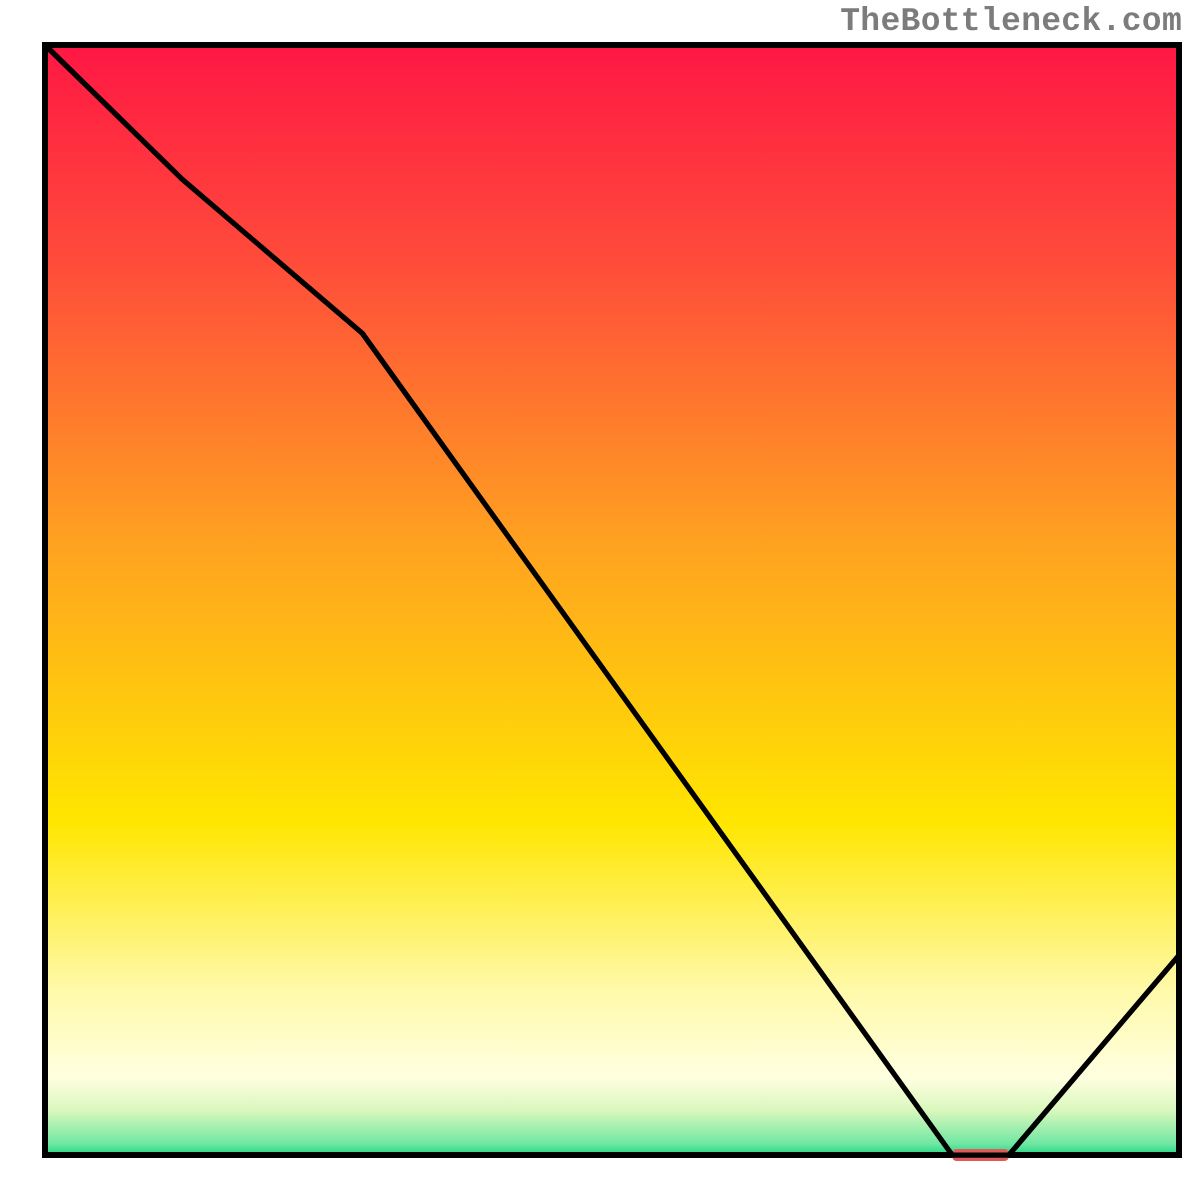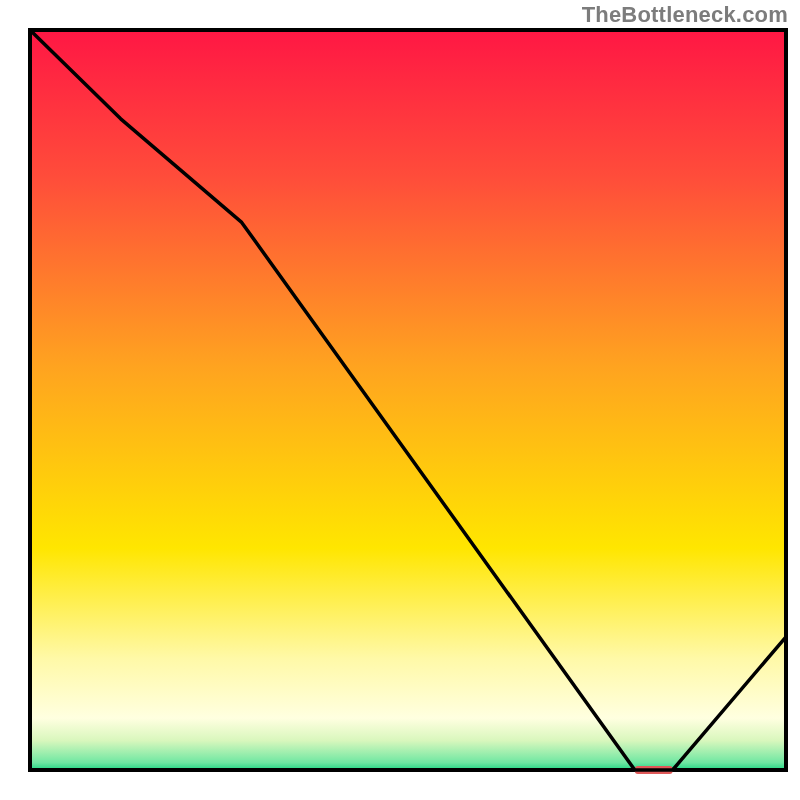--- a/index.html
+++ b/index.html
@@ -7,20 +7,21 @@
     padding: 0;
     width: 800px;
     height: 800px;
     background: #ffffff;
     font-family: Arial, Helvetica, sans-serif;
   }
   .wrap {
     position: relative;
     width: 800px;
     height: 800px;
+    font-family: Liberation Mono, monospace;
   }
   .watermark {
     position: absolute;
     top: 2px;
     right: 12px;
     font-size: 22px;
     font-weight: bold;
     color: #7c7c7c;
     letter-spacing: 0.2px;
   }

